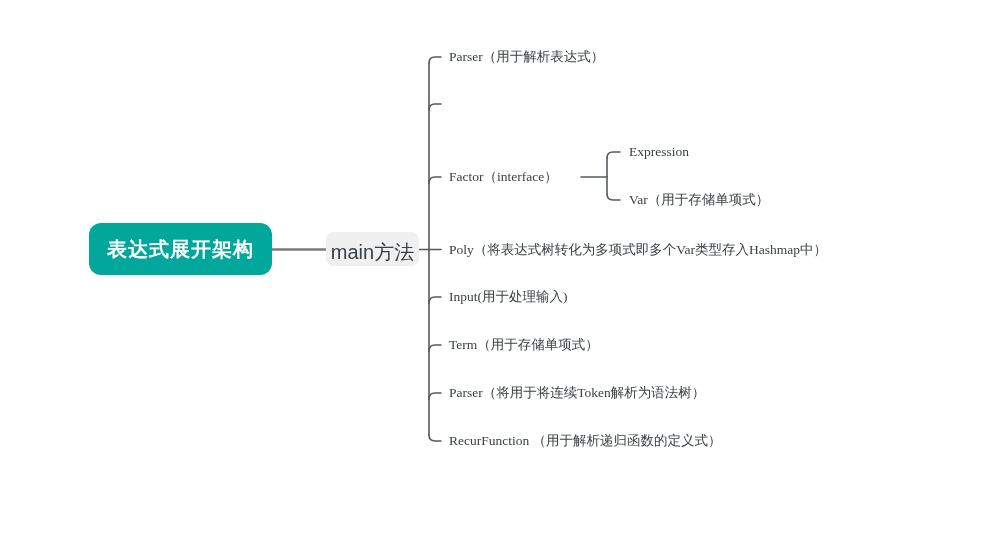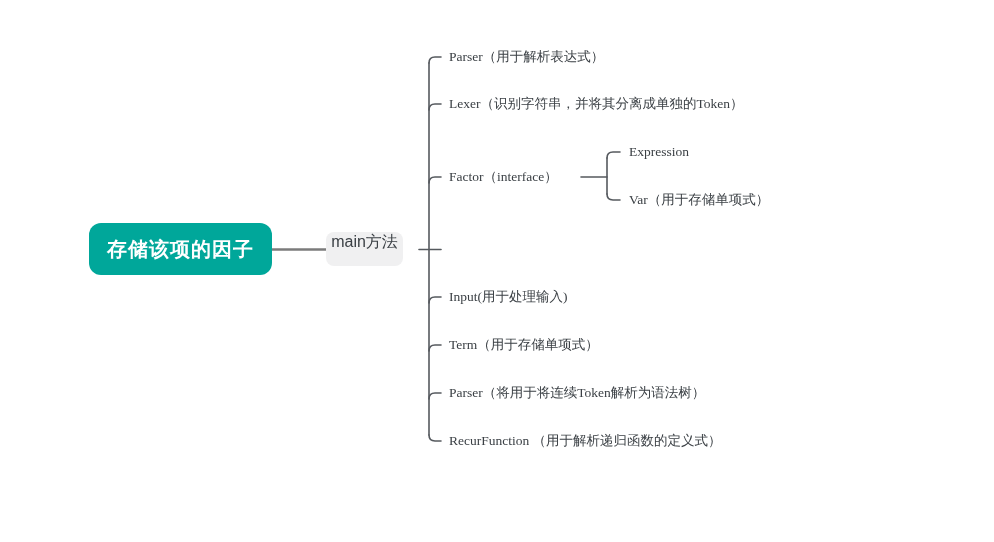--- a/index.html
+++ b/index.html
@@ -45,26 +45,26 @@
     border-radius:12px;
     display:flex;align-items:center;justify-content:center;
     color:var(--root-text);
     font-size:20px;font-weight:bold;
     letter-spacing:1px;
     white-space:nowrap;
     cursor:default;
   }
   .secondary-topic{
     position:absolute;
-    left:326px;top:232px;width:77px;height:34px;
+    left:326px;top:232px;width:93px;height:34px;
     background:var(--secondary-fill);
     border-radius:8px;
-    display:flex;align-items:flex-start;justify-content:center;
+    display:flex;align-items:flex-end;justify-content:center;
     color:var(--branch-text);
-    font-size:16px;
+    font-size:20px;
     white-space:nowrap;
     cursor:default;
   }
   .topic-label{
     position:absolute;
     transform:translateY(-50%);
     color:var(--branch-text);
     font-size:13.5px;
     white-space:nowrap;
     cursor:default;
@@ -91,30 +91,30 @@
     <path class="branch-line" d="M429,399 Q429,393 435,393 H441"></path>
     <path class="branch-line" d="M429,435 Q429,441 435,441 H441"></path>
 
     <path class="branch-line" d="M581,177 H607"></path>
     <path class="branch-line" d="M607,158 V194"></path>
     <path class="branch-line" d="M607,158 Q607,152 613,152 H620"></path>
     <path class="branch-line" d="M607,194 Q607,200 613,200 H620"></path>
   </svg>
 
   <div class="root-topic">
-    <span>存储该项的因子</span>
+    <span>表达式展开架构</span>
   </div>
 
   <div class="secondary-topic">
     <span>main方法</span>
   </div>
 
   <span class="topic-label" style="left:449px;top:57px">Parser（用于解析表达式）</span>
-  <span class="topic-label" style="left:449px;top:104px">Lexer（识别字符串，并将其分离成单独的Token）</span>
   <span class="topic-label" style="left:449px;top:177px">Factor（interface）</span>
   <span class="topic-label" style="left:629px;top:152px">Expression</span>
   <span class="topic-label" style="left:629px;top:200px">Var（用于存储单项式）</span>
+  <span class="topic-label" style="left:449px;top:250px">Poly（将表达式树转化为多项式即多个Var类型存入Hashmap中）</span>
   <span class="topic-label" style="left:449px;top:297px">Input(用于处理输入)</span>
   <span class="topic-label" style="left:449px;top:345px">Term（用于存储单项式）</span>
   <span class="topic-label" style="left:449px;top:393px">Parser（将用于将连续Token解析为语法树）</span>
   <span class="topic-label" style="left:449px;top:441px">RecurFunction （用于解析递归函数的定义式）</span>
 
 </div>
 
 </body></html>

